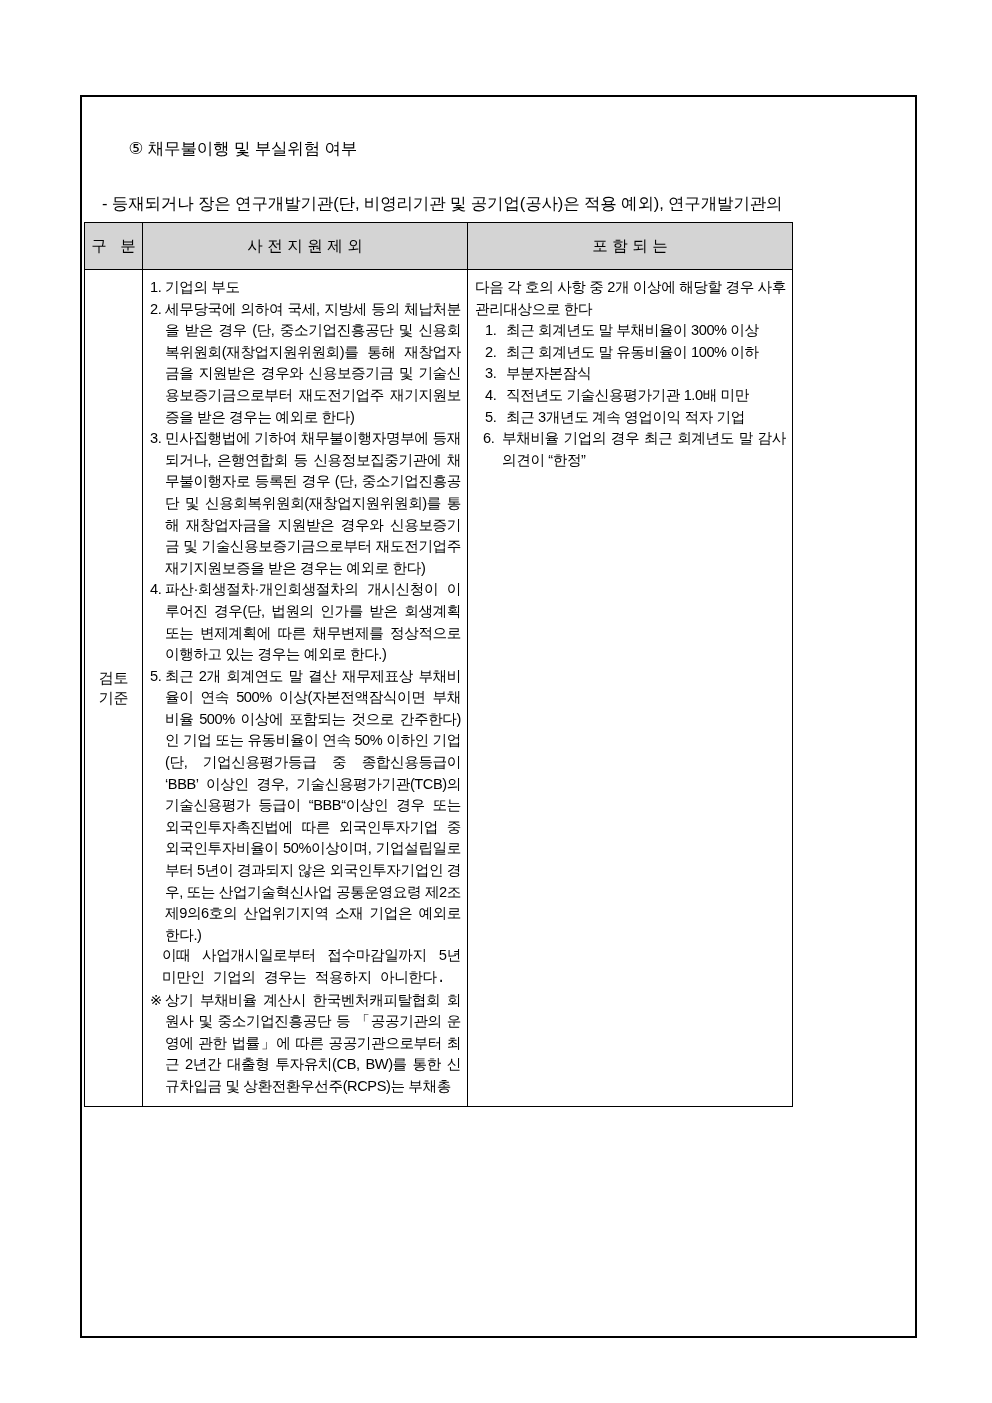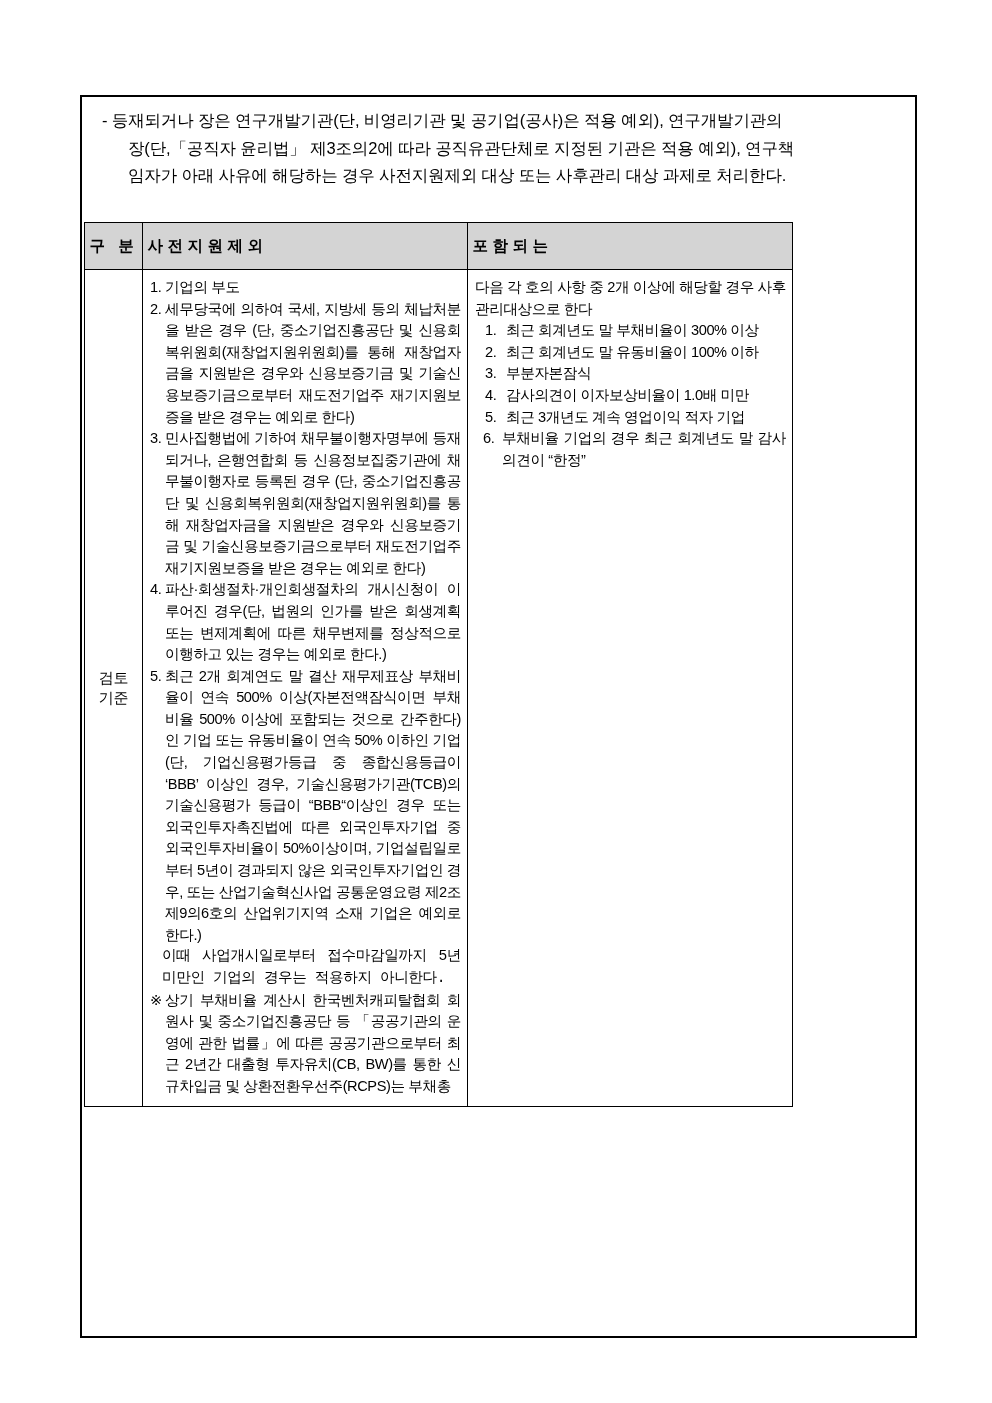--- a/index.html
+++ b/index.html
@@ -55,25 +55,25 @@
     border-collapse: collapse;
     table-layout: fixed;
   }
   .crit-table td, .crit-table th {
     border: 1.3px solid #000;
     vertical-align: top;
     padding: 0;
   }
   .crit-table thead th {
     background: #d4d4d4;
-    text-align: left;
+    text-align: center;
     vertical-align: middle;
     height: 46px;
     font-size: 15.5px;
-    font-weight: bold;
+    font-weight: normal;
     letter-spacing: 4.5px;
     text-indent: 4.5px;
   }
   .col-gubun  { width: 58px; }
   .col-left   { width: 325px; }
   .col-right  { width: 325px; }
 
   td.gubun-cell {
     text-align: center;
     vertical-align: middle;
@@ -138,20 +138,23 @@
     text-align: justify;
     text-justify: inter-character;
   }
 </style>
 </head>
 <body>
 
 <div class="page">
 
   <div class="intro">
+    <div class="intro-line intro-head">
+      <span>⑤</span><span> </span><span>채무불이행 및 부실위험 여부</span>
+    </div>
     <div class="intro-line intro-body">
       <span>-</span><span> </span><span>등재되거나 장은 연구개발기관(단, 비영리기관 및 공기업(공사)은 적용 예외), 연구개발기관의</span>
       <span class="l2">장(단,「공직자 윤리법」 제3조의2에 따라 공직유관단체로 지정된 기관은 적용 예외), 연구책</span>
       <span class="l2">임자가 아래 사유에 해당하는 경우 사전지원제외 대상 또는 사후관리 대상 과제로 처리한다.</span>
     </div>
   </div>
 
   <table class="crit-table">
     <colgroup>
       <col class="col-gubun">
@@ -209,21 +212,21 @@
           <div class="ritm just">
             <span class="mk">2.</span>
             <span>최근 회계년도 말 유동비율이 100% 이하</span>
           </div>
           <div class="ritm">
             <span class="mk">3.</span>
             <span>부분자본잠식</span>
           </div>
           <div class="ritm">
             <span class="mk">4.</span>
-            <span>감사의견이 이자보상비율이 1.0배 미만</span>
+            <span>직전년도 기술신용평가기관 1.0배 미만</span>
           </div>
           <div class="ritm">
             <span class="mk">5.</span>
             <span>최근 3개년도 계속 영업이익 적자 기업</span>
           </div>
           <div class="ritm tight just">
             <span class="mk">6.</span>
             <span>부채비율 기업의 경우 최근 회계년도 말 감사의견이 “한정”</span>
           </div>
         </td>

